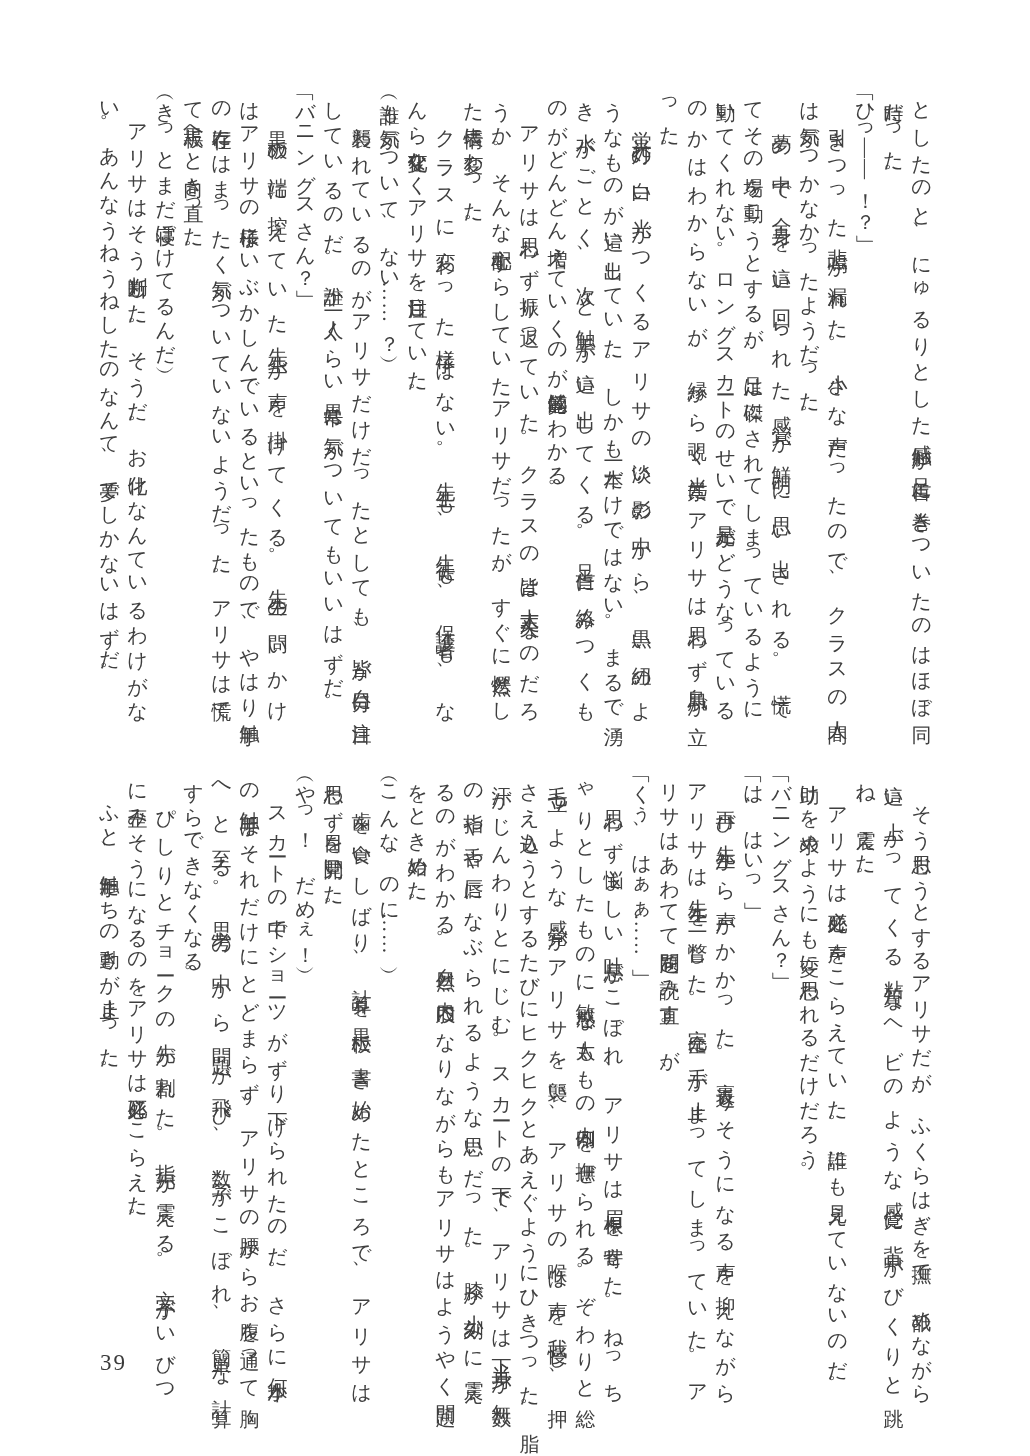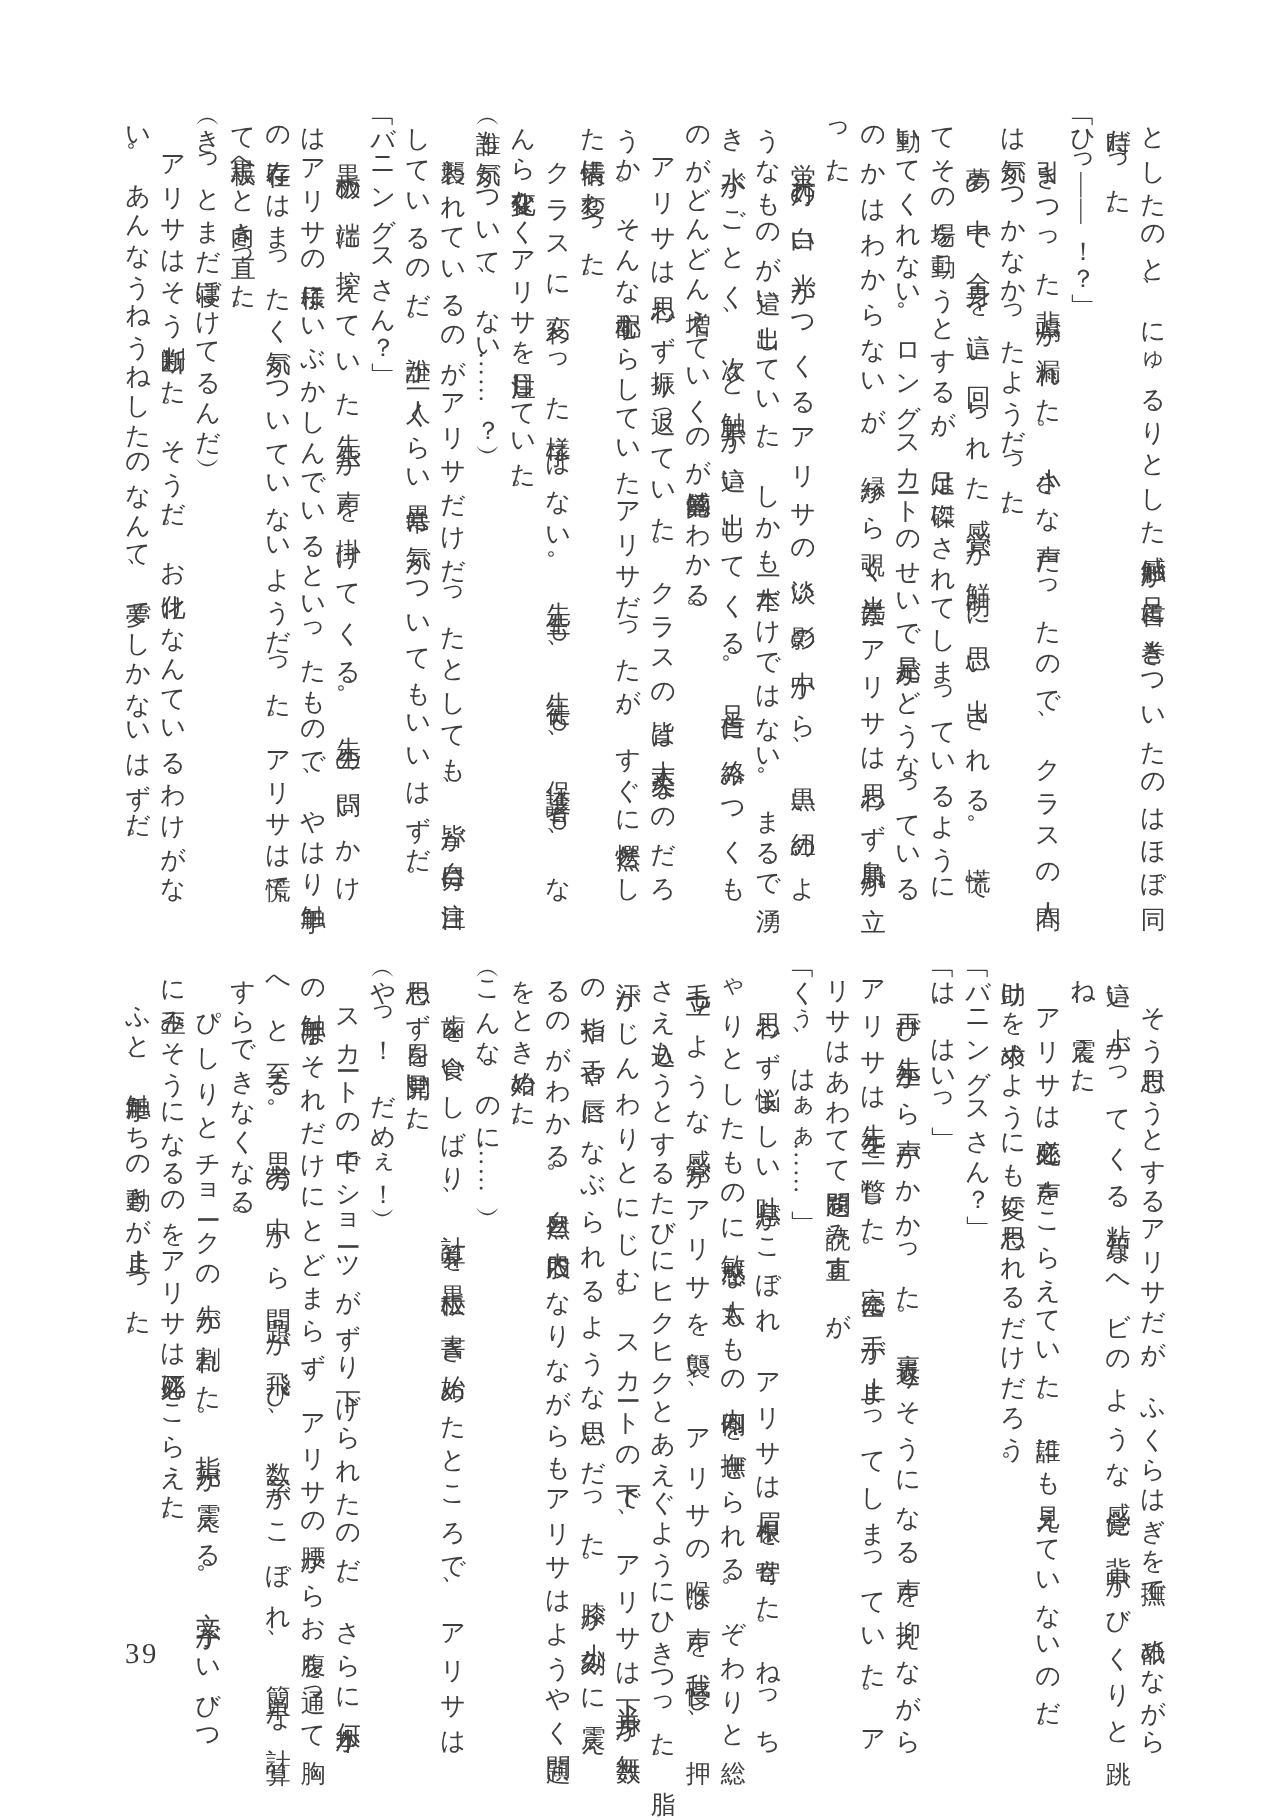--- a/index.html
+++ b/index.html
@@ -31,21 +31,21 @@
     display: block;
     line-height: 28px;
     margin: 0;
   }
   .vblock .line.full {
     text-align-last: justify;
   }
   .page-number {
     position: absolute;
     left: 100px;
-    top: 1310px;
+    top: 1350px;
     font-size: 23px;
     letter-spacing: 2px;
     color: #3a3a3a;
   }
 </style>
 </head>
 <body>
 
 <div class="vblock vblock-upper"><span class="line full">としたのと、にゅるりとした感触が足首に巻きついたのはほぼ同</span><span class="line">時だった。</span><span class="line">「ひっ――！？」</span><span class="line full">　引きつった悲鳴が漏れた。小さな声だったので、クラスの人間</span><span class="line">は気がつかなかったようだった。</span><span class="line full">　夢の中で全身を這い回られた感覚が鮮明に思い出される。慌て</span><span class="line full">てその場を動こうとするが、足は磔にされてしまっているように</span><span class="line full">動いてくれない。ロングスカートのせいで足元がどうなっている</span><span class="line full">のかはわからないが、縁から覗く光景にアリサは思わず鳥肌が立</span><span class="line">った。</span><span class="line full">　蛍光灯の白い光がつくるアリサの淡い影の中から、黒い紐のよ</span><span class="line full">うなものが這い出していた。しかも一本だけではない。まるで湧</span><span class="line full">き水がごとく、次々と触手が這い出してくる。足首に絡みつくも</span><span class="line">のがどんどん増えていくのが感覚的にわかる。</span><span class="line full">　アリサは思わず振り返っていた。クラスの皆は大丈夫なのだろ</span><span class="line full">うか。そんな心配すらしていたアリサだったが、すぐに愕然とし</span><span class="line">た表情に変わった。</span><span class="line full">　クラスに変わった様子はない。先生も、生徒も、保護者も、な</span><span class="line">んら変化なくアリサを注目していた。</span><span class="line">（誰も気がついて、ない……？）</span><span class="line full">　襲われているのがアリサだけだったとしても、皆が自分に注目</span><span class="line full">しているのだ。誰か一人くらい異常に気がついてもいいはずだ。</span><span class="line">「バニングスさん？」</span><span class="line full">　黒板の端に控えていた先生が声を掛けてくる。先生の問いかけ</span><span class="line full">はアリサの様子にいぶかしんでいるといったもので、やはり触手</span><span class="line full">の存在にはまったく気がついていないようだった。アリサは慌て</span><span class="line">て黒板へと向き直った。</span><span class="line">（きっとまだ寝ぼけてるんだ）</span><span class="line full">　アリサはそう判断した。そうだ。お化けなんているわけがな</span><span class="line">い。あんなうねうねしたのなんて、夢でしかないはずだ。</span></div>
 

